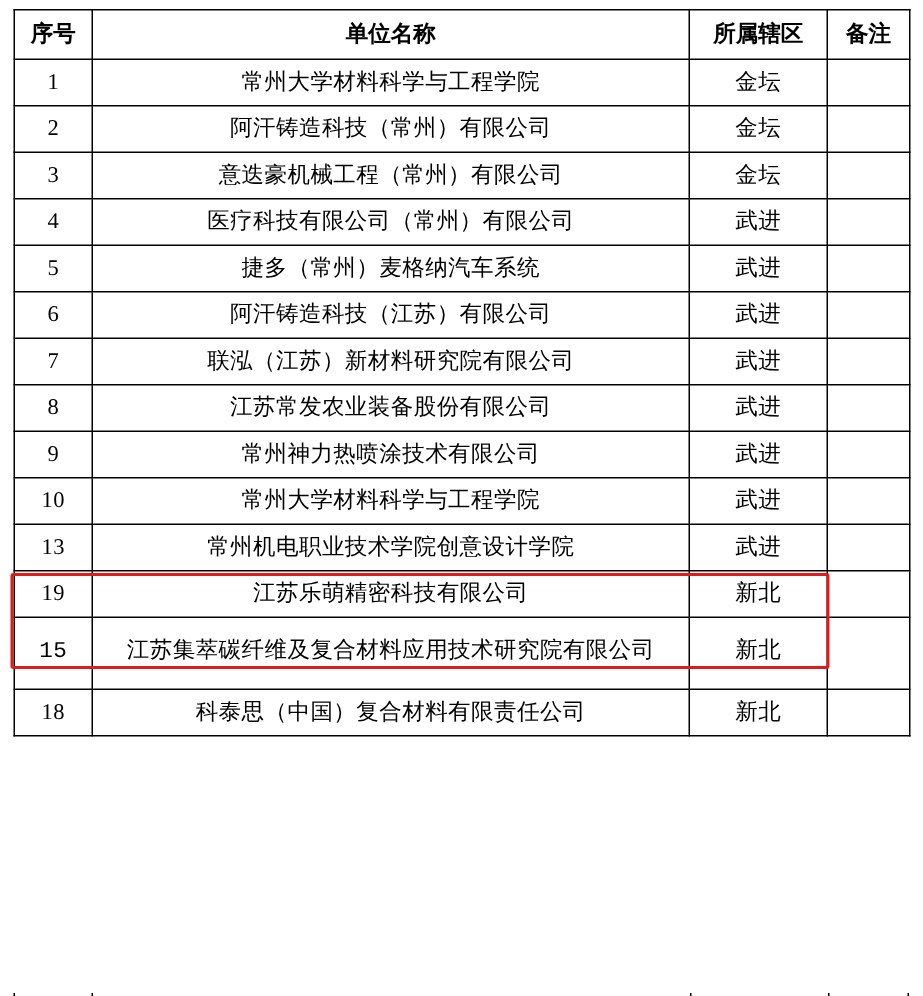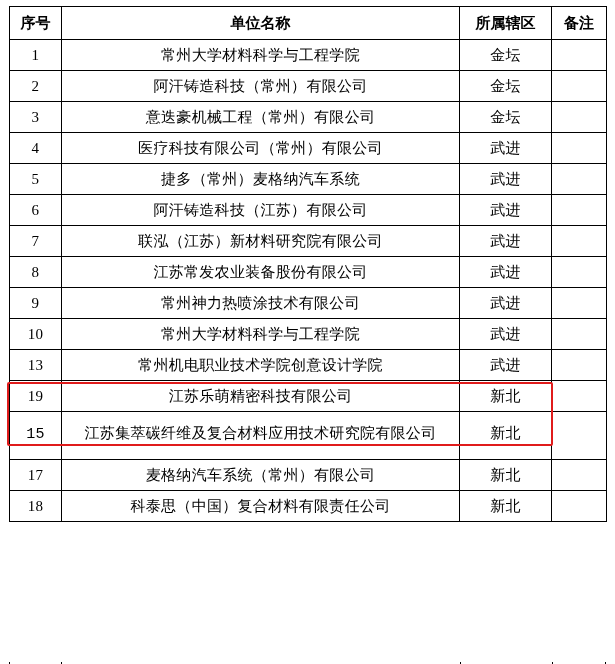--- a/index.html
+++ b/index.html
@@ -188,26 +188,20 @@
         <td class="area-cell">新北</td>
         <td class="note-cell"></td>
       </tr>
       <tr class="tall">
         <td class="index-cell">15</td>
         <td class="name-cell">江苏集萃碳纤维及复合材料应用技术研究院有限公司</td>
         <td class="area-cell">新北</td>
         <td class="note-cell"></td>
       </tr>
       <tr>
-        <td class="index-cell">17</td>
-        <td class="name-cell">麦格纳汽车系统（常州）有限公司</td>
-        <td class="area-cell">新北</td>
-        <td class="note-cell"></td>
-      </tr>
-      <tr>
         <td class="index-cell">18</td>
         <td class="name-cell">科泰思（中国）复合材料有限责任公司</td>
         <td class="area-cell">新北</td>
         <td class="note-cell"></td>
       </tr>
     </tbody>
   </table>
 
   <div class="partial-row">
     <div class="v1"></div>

